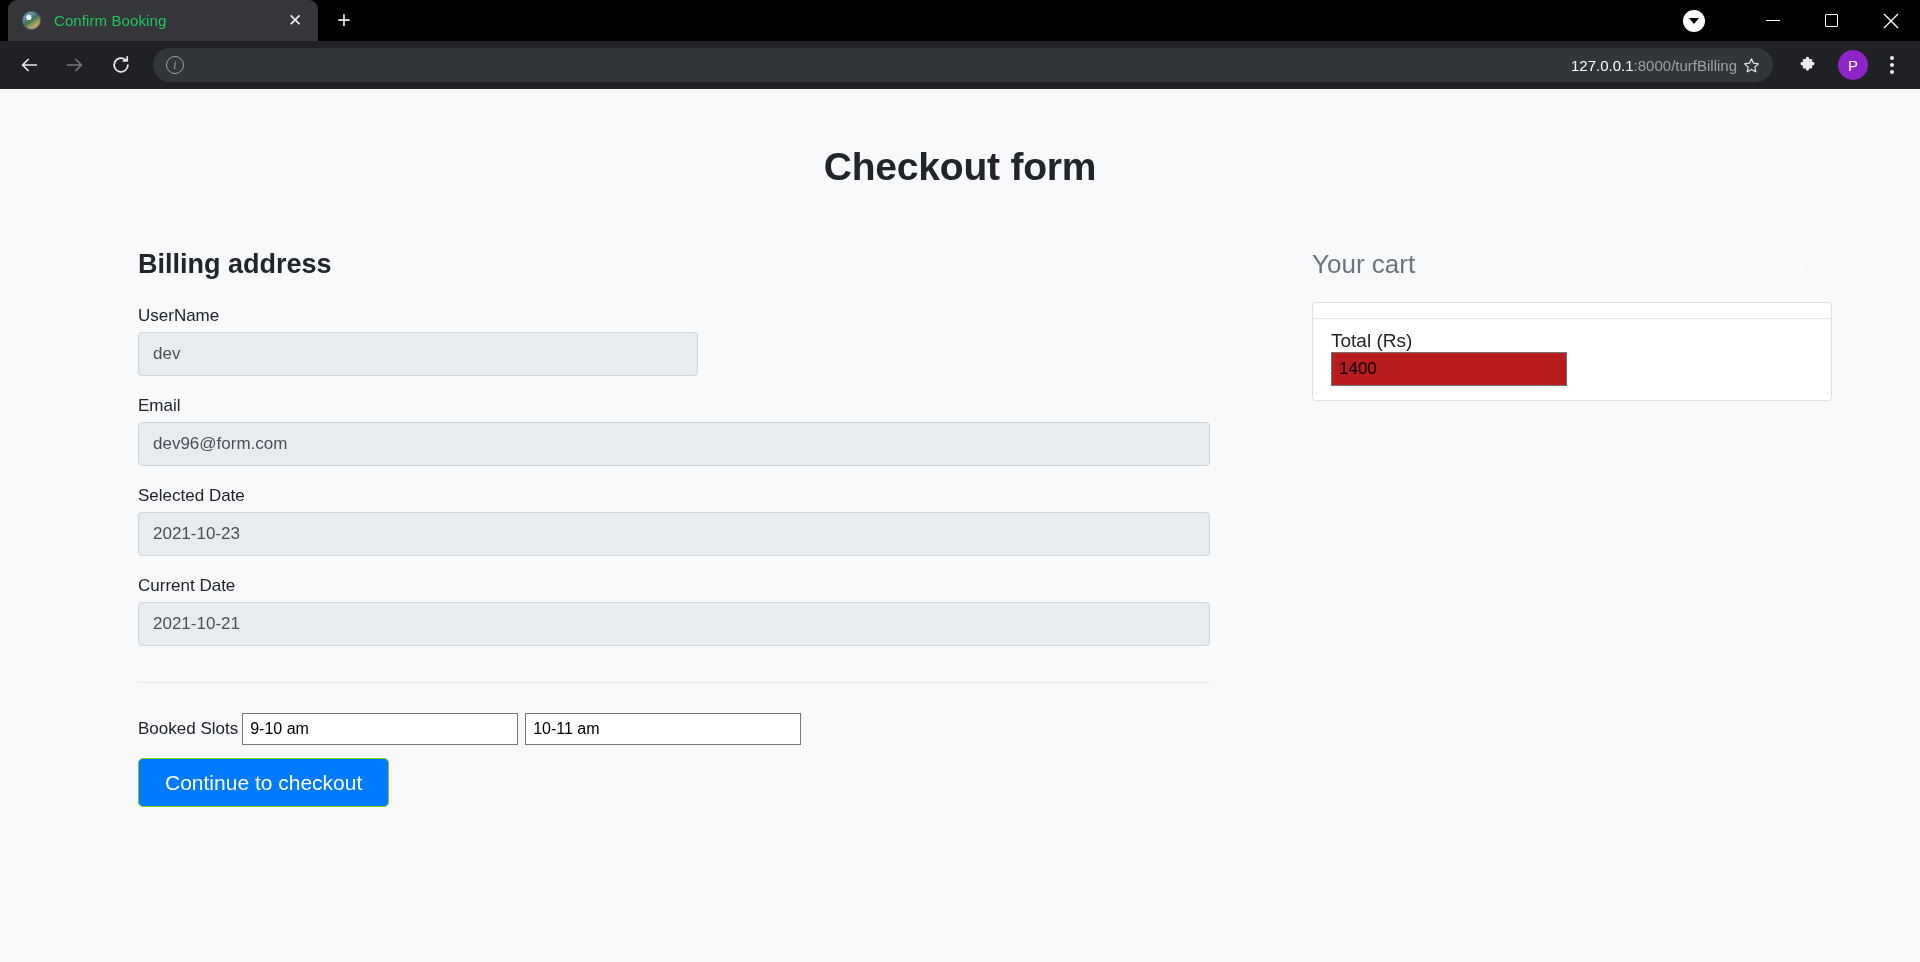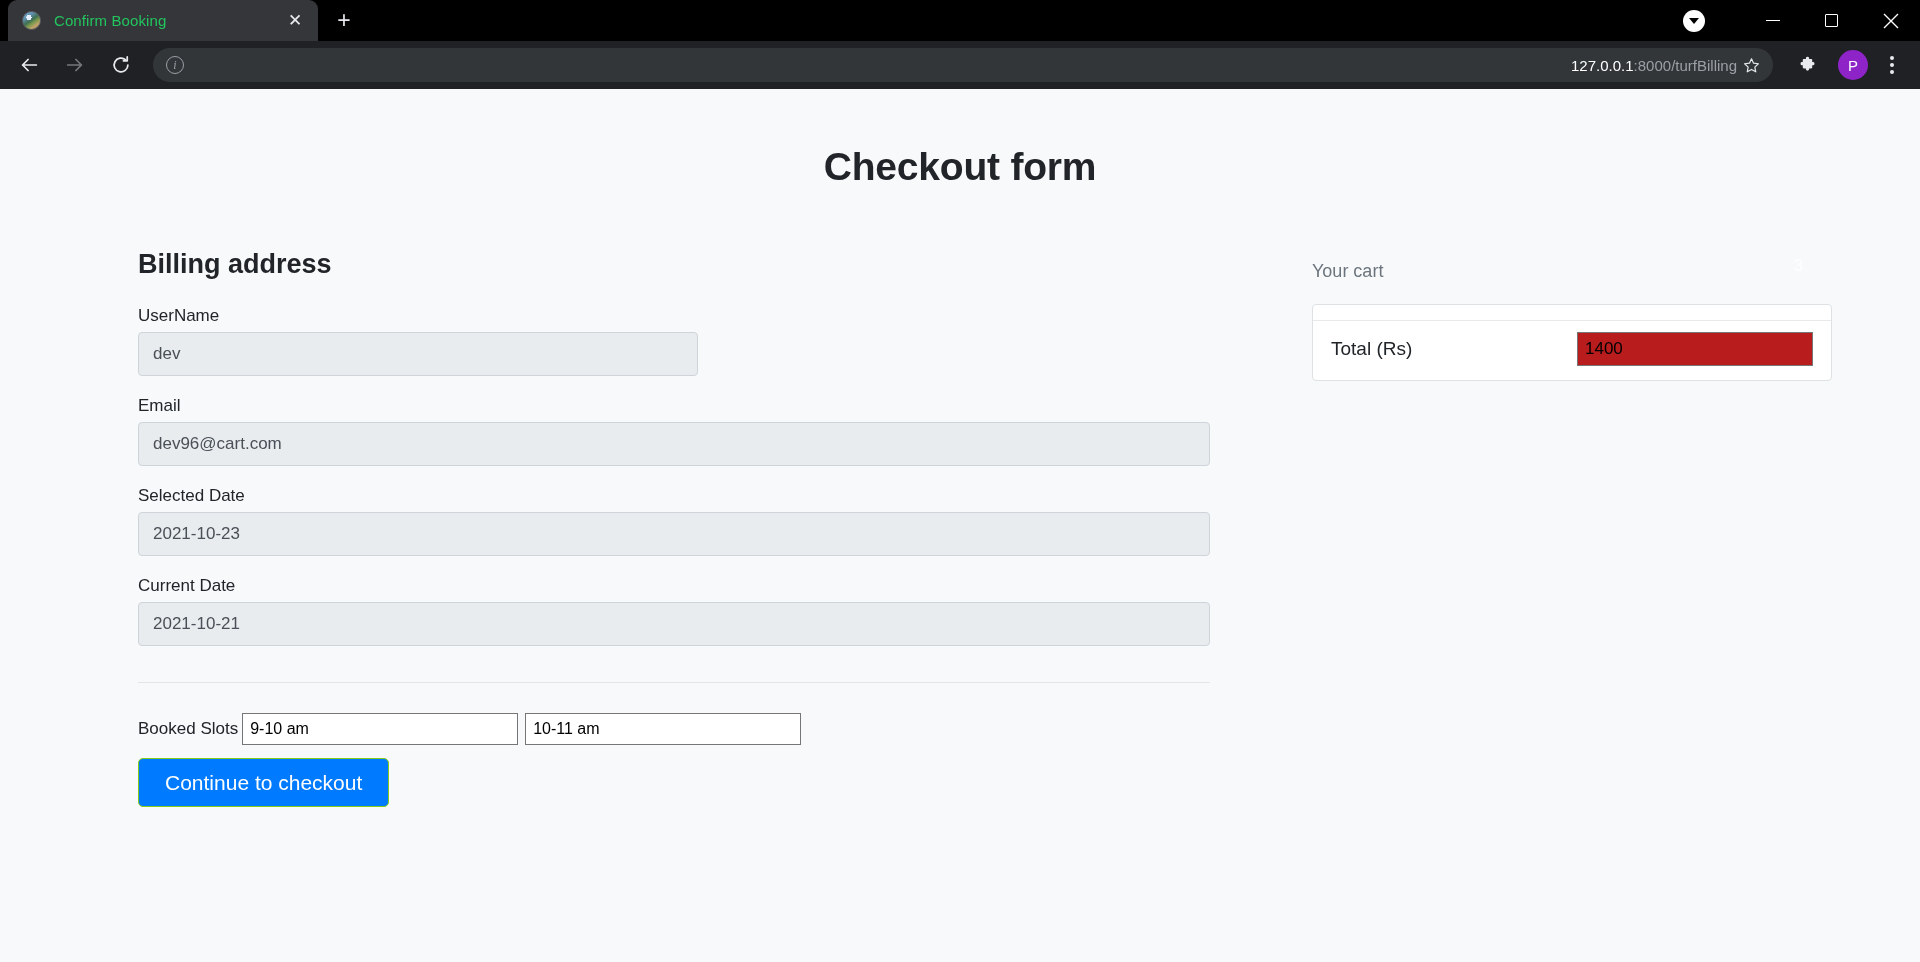--- a/index.html
+++ b/index.html
@@ -352,24 +352,23 @@
 
   
   .cart-head {
     display: flex;
     align-items: center;
     justify-content: space-between;
     margin-bottom: 22px;
     padding-right: 20px;
   }
   .cart-title {
-    font-size: 18px;
+    font-size: 26px;
     color: #6c757d;
     font-weight: 400;
-    margin-top: 12px;
   }
   .cart-badge {
     background: #f8f9fa;
     color: #ffffff;
     border-radius: 11px;
     font-size: 16px;
     padding: 3px 9px;
     line-height: 1;
   }
 
@@ -379,23 +378,23 @@
     background: #ffffff;
     width: 520px;
     overflow: hidden;
   }
   .cart-list .li-spacer {
     height: 16px;
     border-bottom: 1px solid #e7e9eb;
   }
   .cart-total-row {
     display: flex;
-    align-items: center;
     justify-content: space-between;
     padding: 11px 18px 14px 18px;
+    flex-direction: column;
   }
   .cart-total-label {
     font-size: 19px;
     color: #212529;
   }
   .cart-total-input {
     width: 236px;
     height: 34px;
     border: 1px solid #767676;
     background: #b91c1c;
@@ -492,21 +491,21 @@
         <div class="col-billing">
           <h4 class="section-title">Billing address</h4>
 
           <div class="field">
             <label class="field-label">UserName</label>
             <div class="form-control narrow">dev</div>
           </div>
 
           <div class="field">
             <label class="field-label">Email</label>
-            <div class="form-control">dev96@cart.com</div>
+            <div class="form-control">dev96@form.com</div>
           </div>
 
           <div class="field">
             <label class="field-label">Selected Date</label>
             <div class="form-control">2021-10-23</div>
           </div>
 
           <div class="field">
             <label class="field-label">Current Date</label>
             <div class="form-control">2021-10-21</div>

